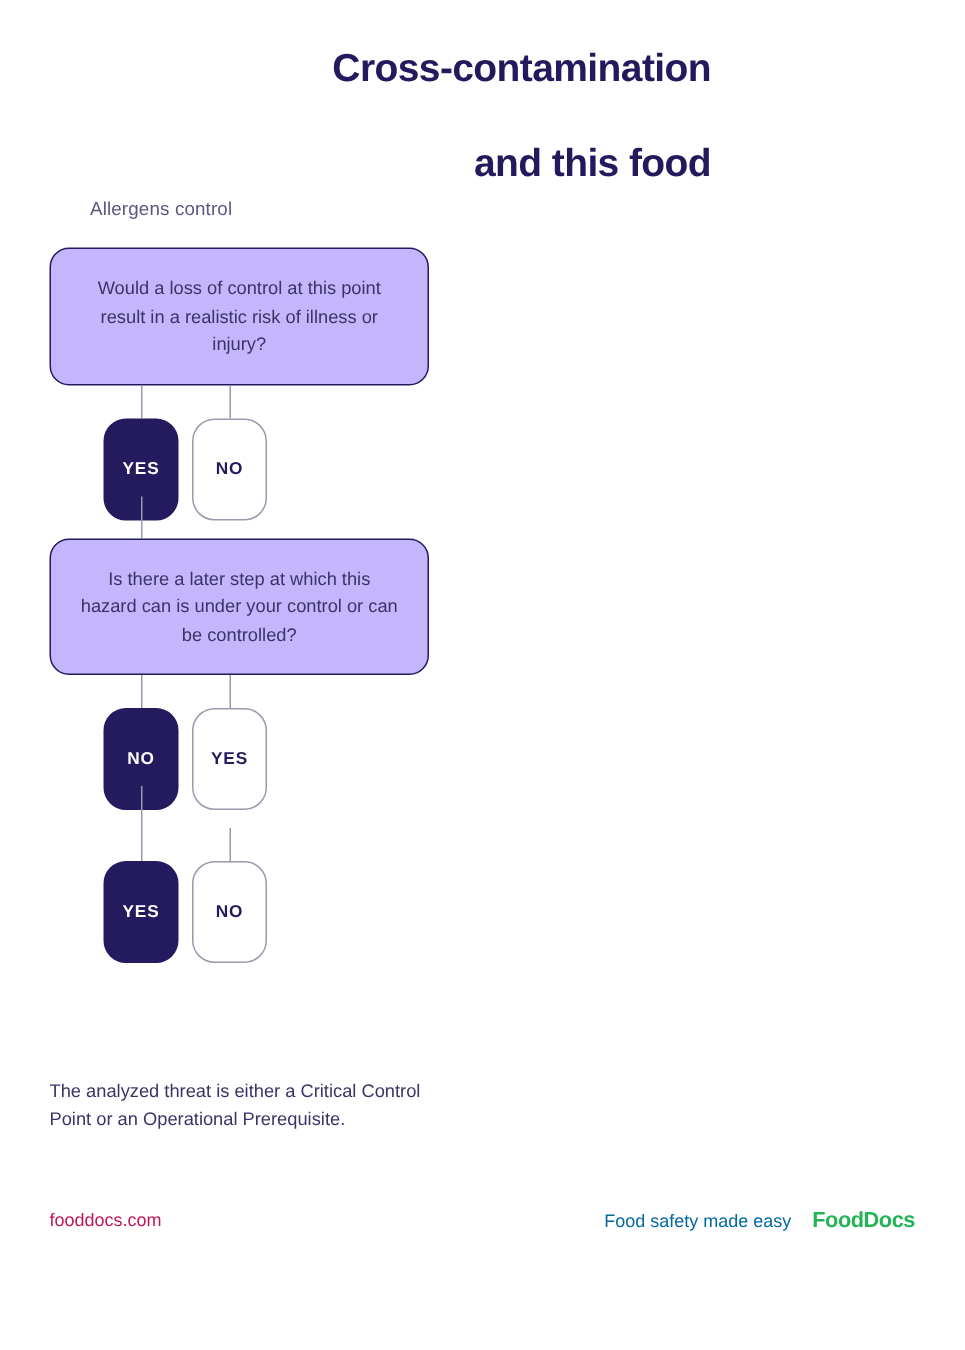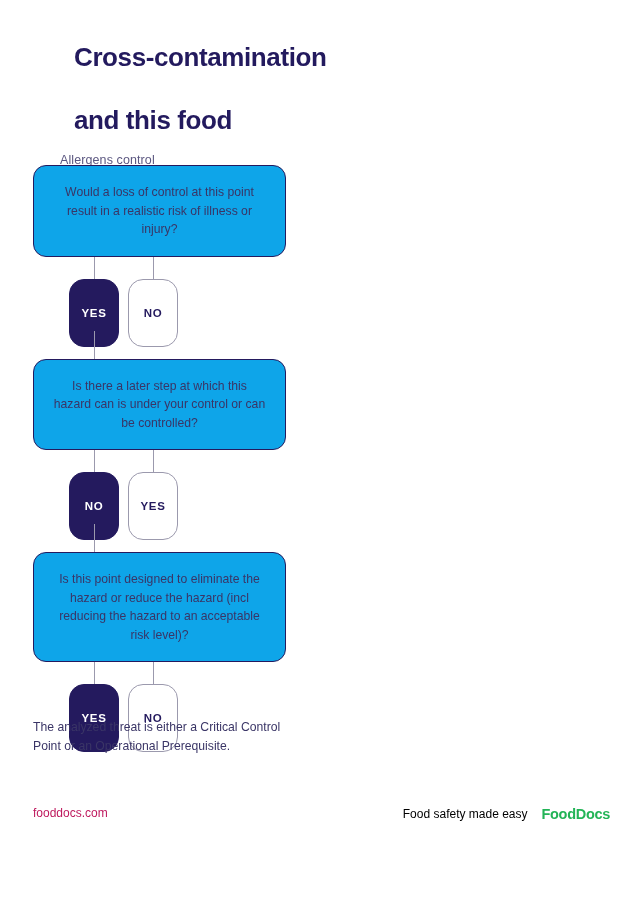--- a/index.html
+++ b/index.html
@@ -30,21 +30,22 @@
     left: 58px;
     top: 26px;
     width: 420px;
   }
   .title {
     font-size: 26px;
     font-weight: bold;
     line-height: 1.22;
     letter-spacing: -0.4px;
     color: #231a5e;
-    margin: 16px;
+    margin: 4px;
+    text-align: right;
   }
   .subtitle {
     margin: 7px 0 0 2px;
     font-size: 12.5px;
     font-weight: normal;
     color: #5b5780;
     letter-spacing: 0.1px;
   }
 
   
@@ -59,21 +60,21 @@
     position: relative;
   }
 
   .qbox {
     position: relative;
     margin-left: 33px;
     width: 253px;
     box-sizing: border-box;
     border: 1.4px solid #241a5e;
     border-radius: 13px;
-    background: #0ea5e9;
+    background: #c4b5fd;
     padding: 17px 18px;
     text-align: center;
     font-size: 12.2px;
     line-height: 1.52;
     color: #3a3566;
   }
 
   
   .connectors {
     position: relative;
@@ -163,21 +164,21 @@
   .footer-right {
     position: absolute;
     right: 33px;
     top: 0;
     display: flex;
     align-items: center;
     gap: 14px;
   }
   .footer-tagline {
     font-size: 12px;
-    color: #000000;
+    color: #0369a1;
     padding-left: 28px;
   }
   .logo {
     font-size: 14.5px;
     font-weight: bold;
     color: #23b457;
     letter-spacing: -0.3px;
   }
 </style>
 </head>
@@ -220,21 +221,20 @@
       <div class="options">
         <div class="pill selected slot-a">NO</div>
         <div class="pill unselected slot-b">YES</div>
       </div>
       <div class="downlink">
         <div class="vline exit"></div>
       </div>
     </div>
 
     <div class="step">
-      <div class="qbox">Is this point designed to eliminate the hazard or reduce the hazard (incl reducing the hazard to an acceptable risk level)?</div>
       <div class="connectors">
         <div class="vline left"></div>
         <div class="vline right"></div>
       </div>
       <div class="options">
         <div class="pill selected slot-a">YES</div>
         <div class="pill unselected slot-b">NO</div>
       </div>
     </div>
 

